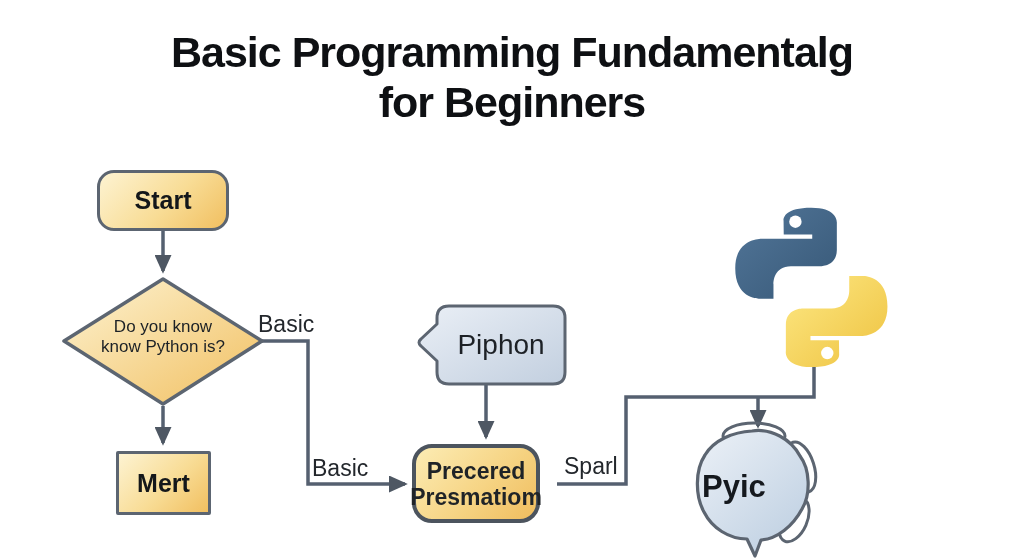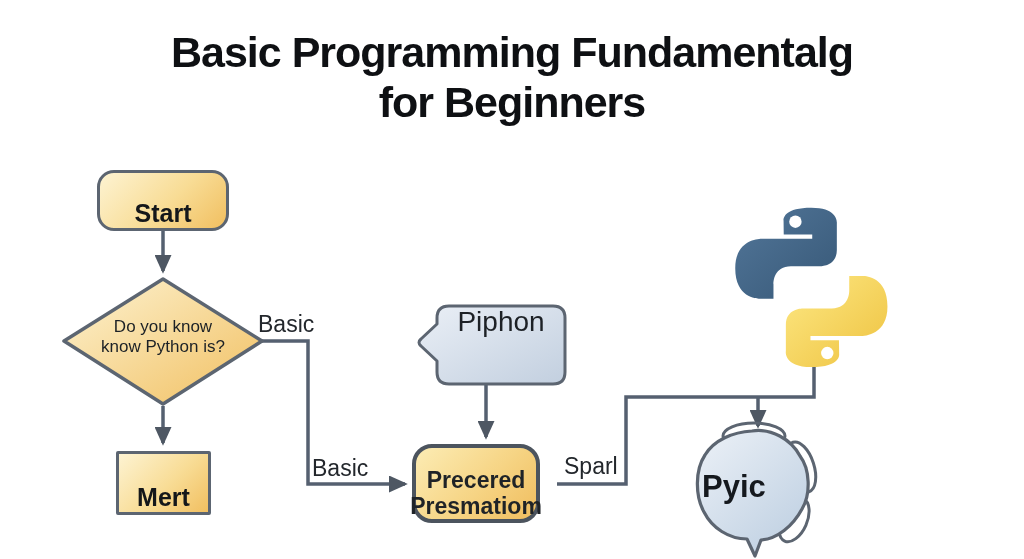--- a/index.html
+++ b/index.html
@@ -11,42 +11,42 @@
   .svg-layer { left:0; top:0; z-index:1; }
   .txt { z-index:3; }
 
   .title-block {
     left:0; right:0; top:28px; text-align:center;
     font-weight:bold; color:#0e1013; font-size:43px; line-height:1.16;
     letter-spacing:-1px; z-index:2;
   }
 
   .node {
-    display:flex; align-items:flex-end; justify-content:center;
+    display:flex; align-items:center; justify-content:center;
     box-sizing:border-box; text-align:center; z-index:2;
   }
   .gold-node {
     background:linear-gradient(135deg,#fdf3d2 0%, #f8dc95 55%, #f1bf60 100%);
     border:3px solid #5c6571;
   }
   .start-node { left:97px; top:170px; width:132px; height:61px; border-radius:17px;
     font-weight:bold; font-size:25px; color:#14171a; }
   .mert-node  { left:116px; top:451px; width:95px;  height:64px; border-radius:2px;
     font-weight:bold; font-size:25px; color:#14171a; }
   .precered-node { left:412px; top:444px; width:128px; height:79px; border-radius:20px;
     background:linear-gradient(135deg,#fcecb4 0%, #f6d484 55%, #f0bd5e 100%);
     border:4px solid #4c545e; font-weight:bold; font-size:23px; line-height:1.13; color:#1f2327; }
 
   .decision-label {
     left:83px; top:317px; width:160px; text-align:center;
     font-size:17px; line-height:1.2; color:#1c2126; z-index:2;
   }
   .piphon-label {
     left:437px; top:306px; width:128px; height:78px;
-    display:flex; justify-content:center;
+    display:flex; align-items:center; justify-content:center;
     font-size:28px; color:#1d2126; z-index:2;
   }
   .pyic-label {
     left:702px; top:469px; width:104px; text-align:left;
     font-weight:bold; font-size:31px; color:#15191e; z-index:2;
   }
   .edge-label { font-size:23px; color:#23272c; z-index:2; }
   .lbl-basic-upper { left:258px; top:311px; }
   .lbl-basic-lower { left:312px; top:455px; }
   .lbl-sparl       { left:564px; top:453px; }

